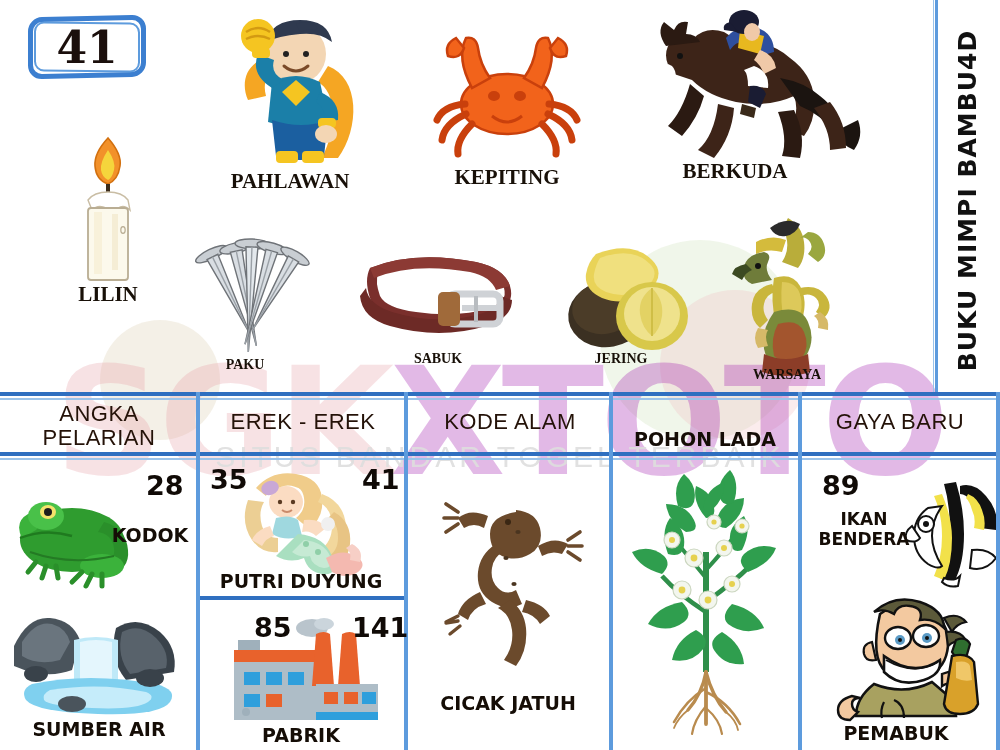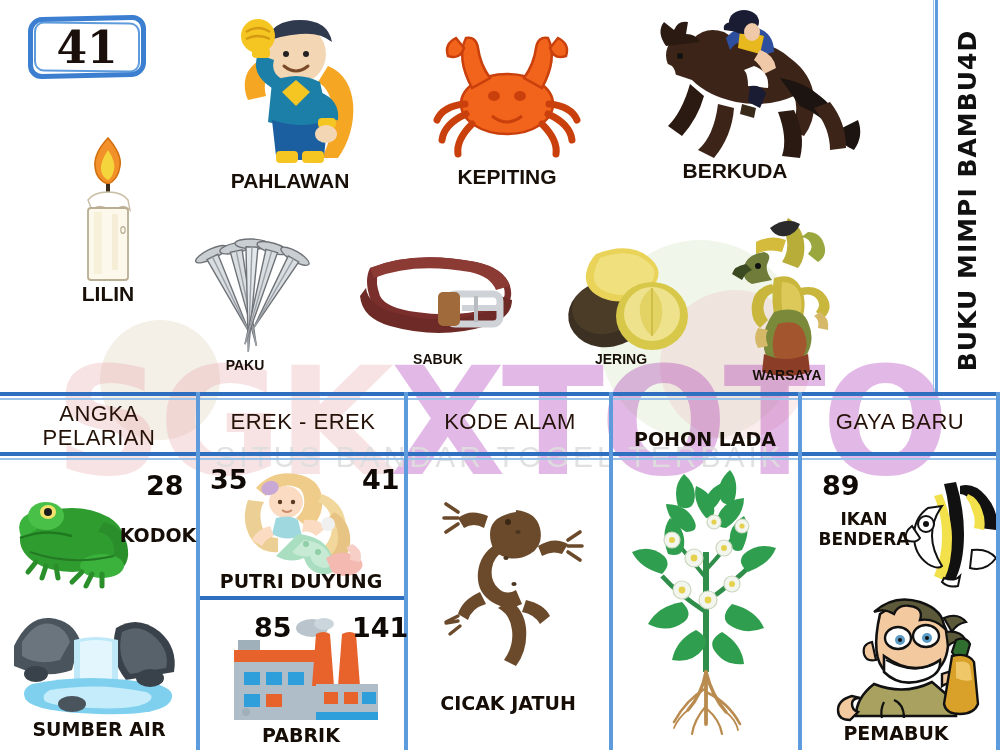--- a/index.html
+++ b/index.html
@@ -60,21 +60,21 @@
     transform:rotate(-90deg);white-space:nowrap;
     font-family:"DejaVu Sans",sans-serif;font-weight:bold;font-size:25px;
     letter-spacing:1px;color:#111;
   }
   .brand-rule{position:absolute;right:62px;top:0;width:3px;height:392px;background:#5d9bdd;z-index:5;}
   .brand-rule2{position:absolute;right:66px;top:0;width:1px;height:392px;background:#9bc3ea;z-index:5;}
 
   
   .pic{position:absolute;z-index:4;}
   .cap{
-    font-family:Liberation Sans, sans-serif;font-weight:bold;color:#181008;
+    font-family:Liberation Serif, serif;font-weight:bold;color:#181008;
     text-align:center;white-space:nowrap;line-height:1.05;
   }
   .cap-lg{font-size:21px;}
   .cap-md{font-size:14px;}
 
   
   .hline{position:absolute;background:#2f6fc0;z-index:5;}
   .vline{position:absolute;background:#5d9bdd;z-index:5;}
 
   .colhead{
@@ -332,21 +332,21 @@
       <ellipse cx="42" cy="30" rx="8" ry="7" fill="#f3e26b"></ellipse>
       <circle cx="42" cy="30" r="4" fill="#1d1d1d"></circle>
       <path d="M14 56 q26 -10 52 -2" stroke="#1f7a1f" stroke-width="2.4" fill="none"></path>
       <path d="M98 40 q22 6 24 28 q2 20 -20 26 l-6 -12 q14 -4 12 -16 q-2 -14 -16 -16 Z" fill="#2a8f2a"></path>
       <ellipse cx="96" cy="84" rx="22" ry="12" fill="#3bb23b"></ellipse>
       <path d="M76 90 l-10 10 M86 92 l-6 12 M96 92 l0 12" stroke="#2a8f2a" stroke-width="5" stroke-linecap="round"></path>
       <path d="M30 80 l-8 10 M40 84 l-4 12 M50 84 l2 12" stroke="#2a8f2a" stroke-width="5" stroke-linecap="round"></path>
       <path d="M24 70 q40 14 84 4" stroke="#247a24" stroke-width="2" fill="none"></path>
     </svg>
   </div>
-  <div class="lbl" style="left:104px;top:524px;width:92px;text-align:center;margin-left:8px;">KODOK</div>
+  <div class="lbl" style="left:104px;top:524px;width:92px;text-align:center;">KODOK</div>
 
   <div class="pic" style="left:10px;top:608px;width:176px;height:112px;">
     <svg viewBox="0 0 176 112" width="176" height="112">
       <path d="M4 38 q14 -30 36 -28 q22 2 30 22 l-8 30 q-26 10 -58 -4 Z" fill="#4a545c"></path>
       <path d="M12 34 q14 -22 30 -18 q14 4 18 18 l-10 18 q-22 6 -38 -4 Z" fill="#6a757e"></path>
       <path d="M106 20 q22 -14 44 4 q18 16 14 40 l-48 8 q-18 -22 -10 -52 Z" fill="#39424a"></path>
       <path d="M112 24 q18 -10 34 6 q14 14 10 30 l-36 6 q-14 -18 -8 -42 Z" fill="#58626b"></path>
       <path d="M64 32 q22 -6 44 0 l0 44 q-22 6 -44 0 Z" fill="#bfe9f8"></path>
       <path d="M70 34 q16 -4 32 0 l0 40 q-16 4 -32 0 Z" fill="#e4f6fd"></path>
       <path d="M22 76 q56 -12 124 0 q22 6 14 18 q-10 14 -72 12 q-62 -2 -72 -14 q-6 -10 6 -16 Z" fill="#7fd0ef"></path>

